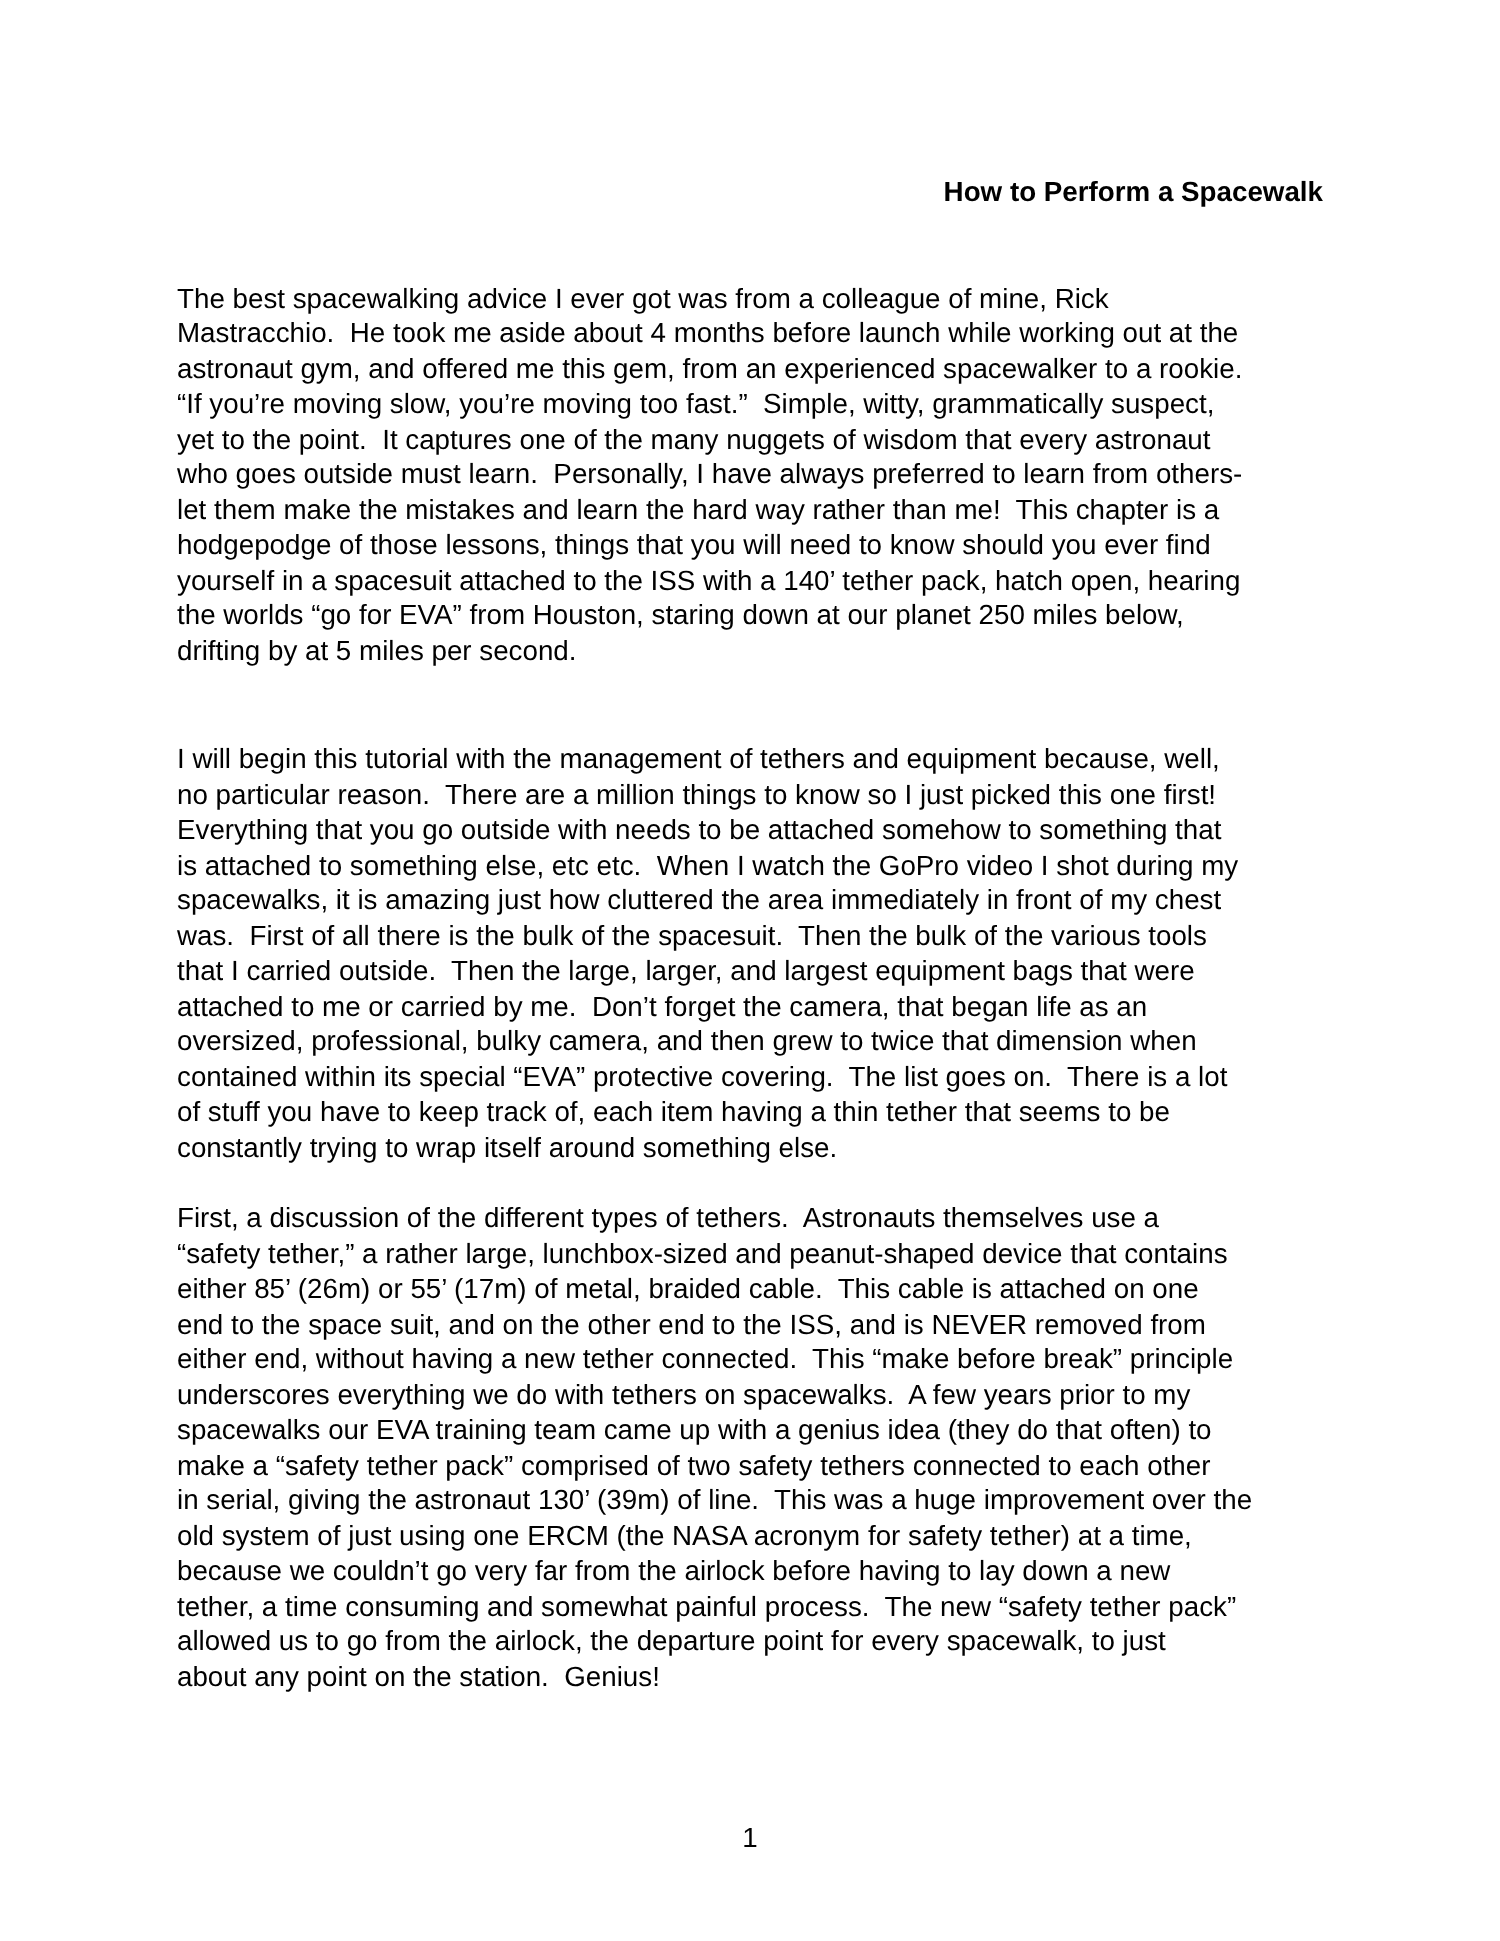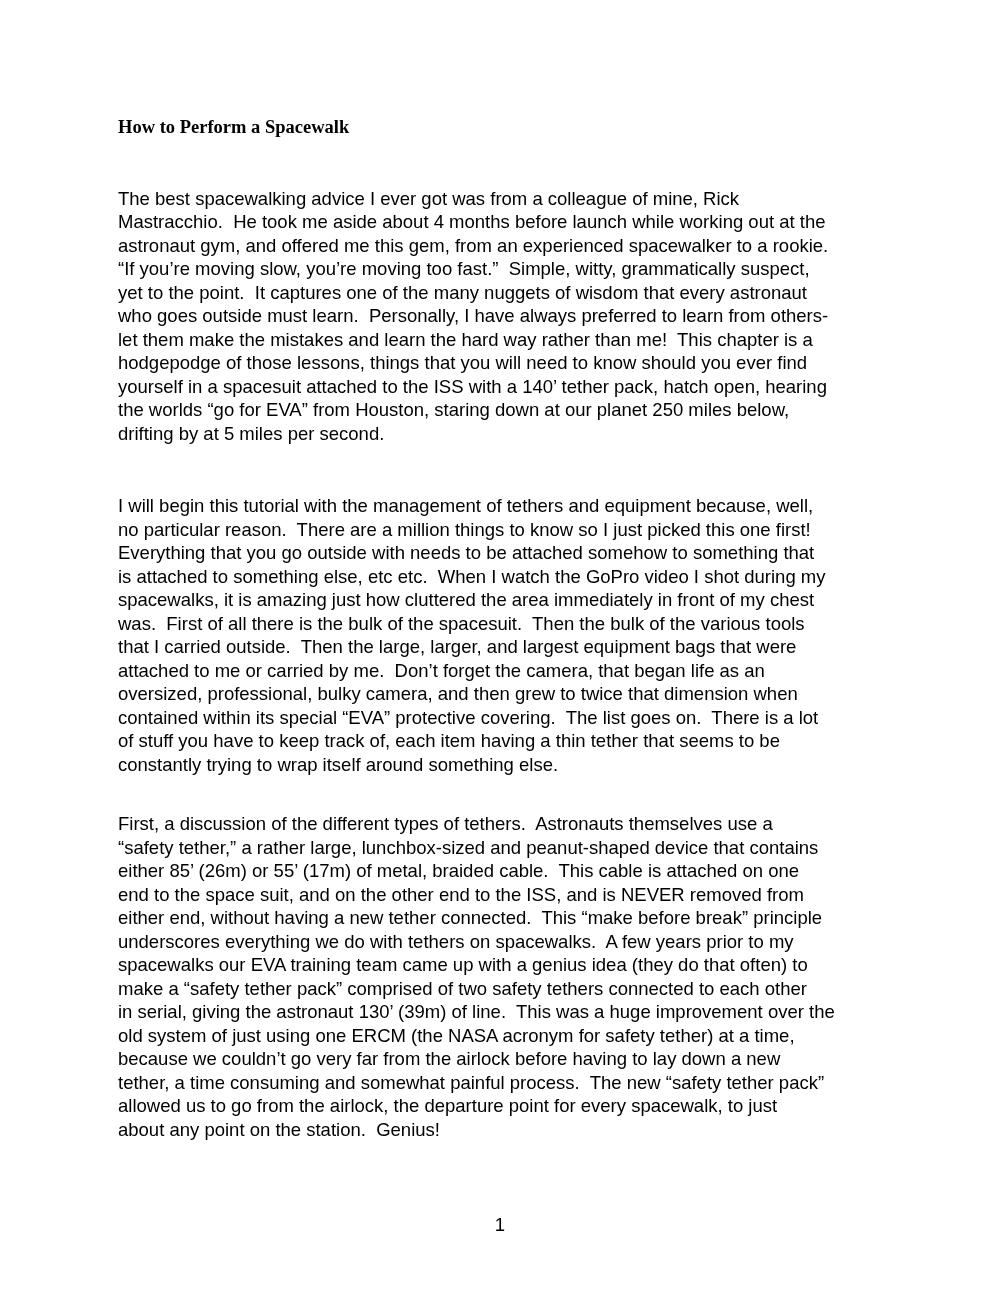--- a/index.html
+++ b/index.html
@@ -18,33 +18,32 @@
     line-height: 23.5px;
     overflow: hidden;
   }
   .content {
     padding: 116px 100px 0 118px;
   }
   .doc-title {
     margin: 0 18px 47px 0; 
     font-size: 18.5px;
     font-weight: bold;
-    text-align: left;
+    text-align: right;
     white-space: pre;
-    font-family: Liberation Serif, serif;
   }
   .para {
     margin: 0;
     white-space: pre; 
   }
   .para.gap-two {
     margin-bottom: 49px;   
   }
   .para.gap-one {
-    margin-bottom: 36px; 
+    margin-bottom: 24px; 
   }
   .footer {
     position: absolute;
     left: 0;
     right: 0;
     bottom: 58px;
     text-align: center;
     font-size: 18.5px;
     line-height: 23.5px;
   }

